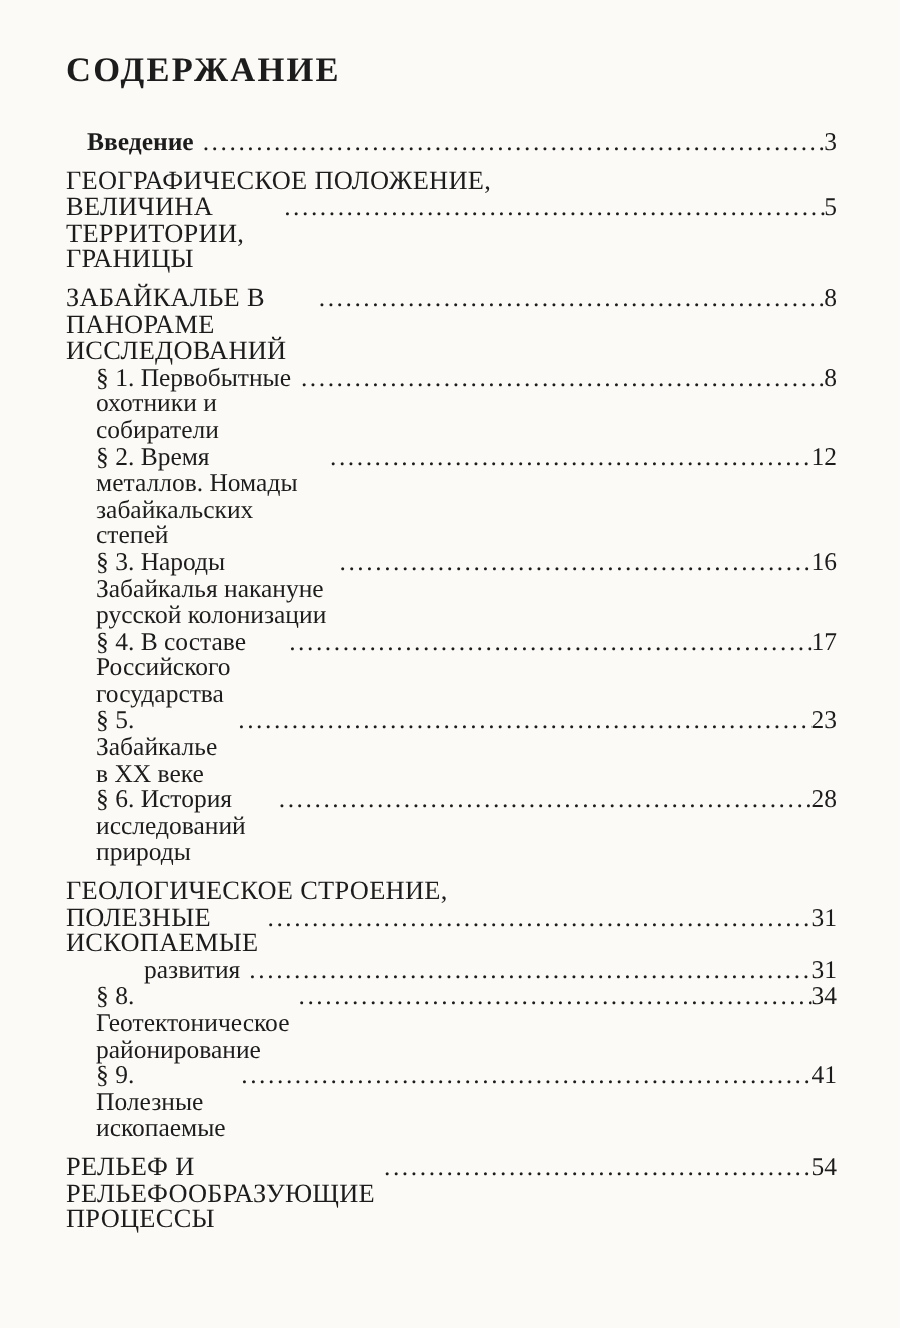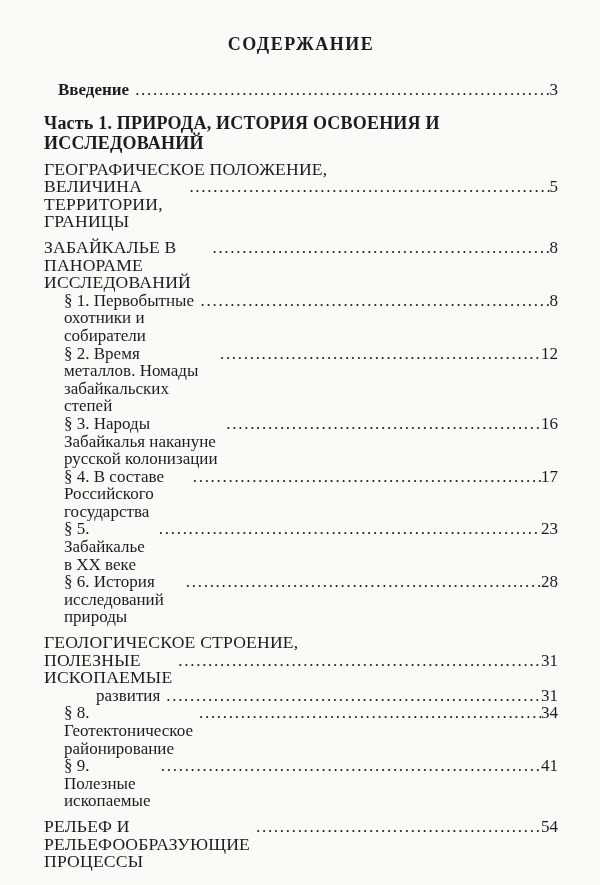--- a/index.html
+++ b/index.html
@@ -15,23 +15,22 @@
     color: #1c1c1c;
   }
   .page {
     box-sizing: border-box;
     width: 600px;
     height: 885px;
     background: #fbfaf6;
     padding: 28px 42px 0 44px;
   }
   h1.doc-title {
-    font-size: 18px;
+    font-size: 23px;
     font-weight: bold;
-    text-align: center;
     letter-spacing: 1.5px;
     margin: 6px 0 26px 0;
   }
   .row {
     display: flex;
     align-items: baseline;
     line-height: 17.6px;
     font-size: 17px;
   }
   .bold { font-weight: bold; }
@@ -66,21 +65,20 @@
 <div class="page">
 
   <h1 class="doc-title">СОДЕРЖАНИЕ</h1>
 
   <div class="row intro-row">
     <span class="bold">Введение</span>
     <span class="dots"></span>
     <span class="pg">3</span>
   </div>
 
-  <div class="part-title">Часть 1. ПРИРОДА, ИСТОРИЯ ОСВОЕНИЯ И ИССЛЕДОВАНИЙ</div>
 
   <div id="sections">
       <section class="toc-section">
         <div class="row heading-row">
           <span class="heading-text">ГЕОГРАФИЧЕСКОЕ ПОЛОЖЕНИЕ,</span>
         </div>
         <div class="row heading-row">
           <span class="heading-text">ВЕЛИЧИНА ТЕРРИТОРИИ, ГРАНИЦЫ</span>
           <span class="dots"></span>
           <span class="pg">5</span>

